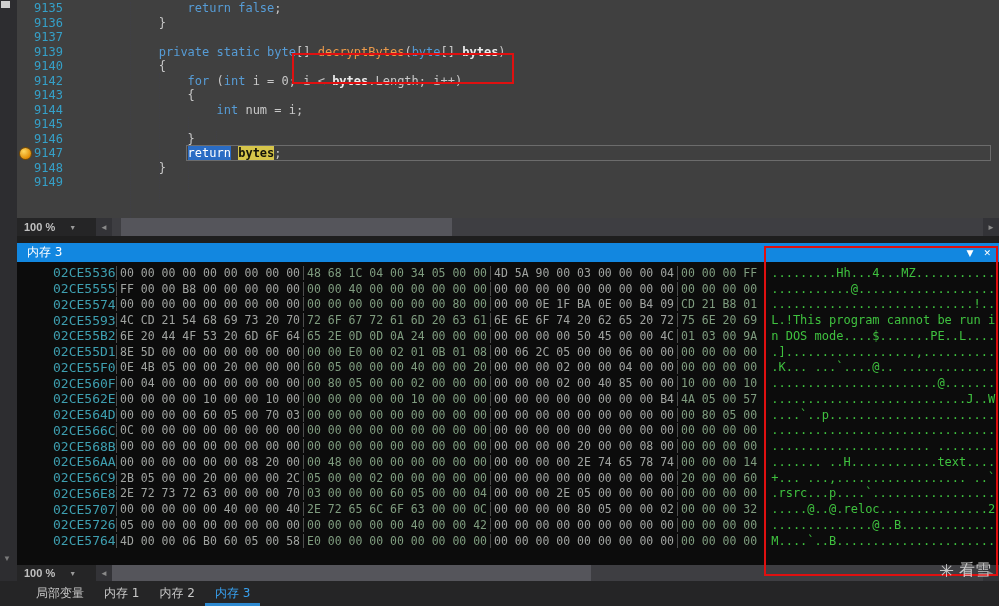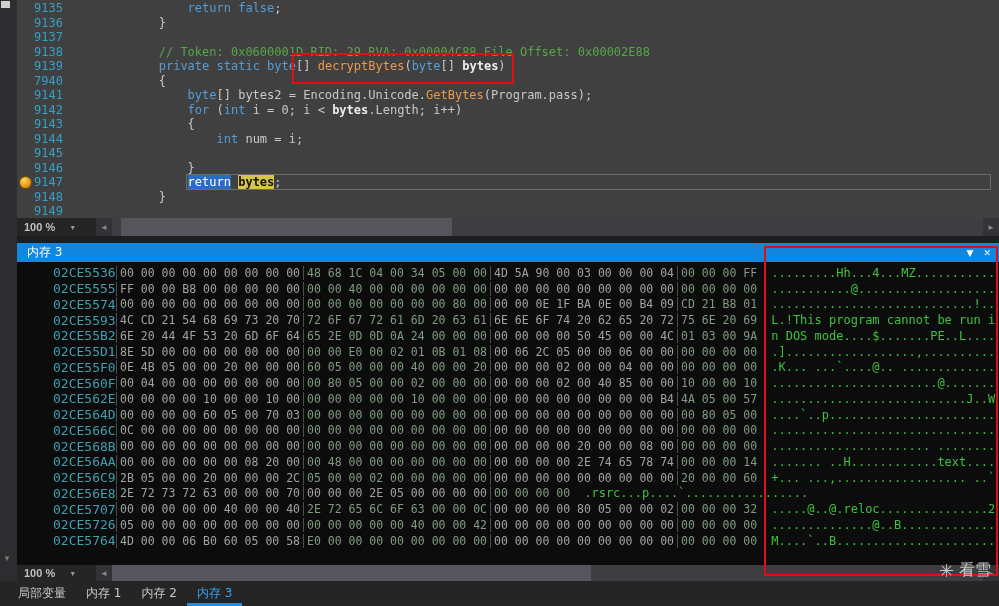--- a/index.html
+++ b/index.html
@@ -58,21 +58,21 @@
   .mrow{display:flex;height:15.75px;align-items:center;}
   .maddr{width:60px;flex:none;color:#3e9fb0;font-size:13px;}
   .hexg{font-size:11.5px;white-space:pre;border-left:1px solid #4e4e4e;padding-left:3px;margin-left:3px;}
   .hexg.even{color:#a0a3a0;}
   .hexg.odd{color:#7f9c7f;}
   .mascii{margin-left:14px;font-size:12px;color:#3fc13f;white-space:pre;}
   .zoombar.mem{height:16px;}
 
   
   .tabstrip{position:absolute;left:0;right:0;top:581px;height:25px;background:#252526;
-            display:flex;align-items:stretch;padding-left:8px;z-index:2;}
+            display:flex;align-items:stretch;padding-left:26px;z-index:2;}
   .btab{padding:4px 10px 0 10px;color:#c8c8c8;font-size:12px;border-bottom:3px solid transparent;
         font-family:"DejaVu Sans","Liberation Sans",sans-serif;cursor:default;}
   .btab.active{color:#38a1f0;border-bottom-color:#2d89d0;}
 
   
   .redbox{position:absolute;border:2px solid #e01010;z-index:30;pointer-events:none;}
   .rb-method{left:292px;top:53px;width:218px;height:27px;}
   .rb-ascii{left:764px;top:246px;width:230px;height:326px;}
   .watermark{position:absolute;right:8px;top:560px;z-index:40;display:flex;align-items:center;gap:5px;
              color:rgba(235,235,235,0.8);font-size:16px;
@@ -105,37 +105,27 @@
           <span class="lnum">9136</span>
           <span class="ltext"><span class="tk-p">            }</span></span>
         </div>
         <div class="cline">
           <span class="gutter"></span>
           <span class="lnum">9137</span>
           <span class="ltext"></span>
         </div>
         <div class="cline">
           <span class="gutter"></span>
-          <span class="lnum">9138</span>
-          <span class="ltext"><span class="tk-p">            </span><span class="tk-c">// Token: 0x0600001D RID: 29 RVA: 0x00004C88 File Offset: 0x00002E88</span></span>
-        </div>
-        <div class="cline">
-          <span class="gutter"></span>
           <span class="lnum">9139</span>
           <span class="ltext"><span class="tk-p">            </span><span class="tk-k">private</span><span class="tk-p"> </span><span class="tk-k">static</span><span class="tk-p"> </span><span class="tk-k">byte</span><span class="tk-p">[] </span><span class="tk-m">decryptBytes</span><span class="tk-p">(</span><span class="tk-k">byte</span><span class="tk-p">[] </span><span class="tk-b">bytes</span><span class="tk-p">)</span></span>
         </div>
         <div class="cline">
           <span class="gutter"></span>
-          <span class="lnum">7940</span>
+          <span class="lnum">9140</span>
           <span class="ltext"><span class="tk-p">            {</span></span>
-        </div>
-        <div class="cline">
-          <span class="gutter"></span>
-          <span class="lnum">9141</span>
-          <span class="ltext"><span class="tk-p">                </span><span class="tk-k">byte</span><span class="tk-p">[] bytes2 = Encoding.Unicode.</span><span class="tk-m">GetBytes</span><span class="tk-p">(Program.pass);</span></span>
         </div>
         <div class="cline">
           <span class="gutter"></span>
           <span class="lnum">9142</span>
           <span class="ltext"><span class="tk-p">                </span><span class="tk-k">for</span><span class="tk-p"> (</span><span class="tk-k">int</span><span class="tk-p"> i = 0; i &lt; </span><span class="tk-b">bytes</span><span class="tk-p">.Length; i++)</span></span>
         </div>
         <div class="cline">
           <span class="gutter"></span>
           <span class="lnum">9143</span>
           <span class="ltext"><span class="tk-p">                {</span></span>
@@ -305,20 +295,21 @@
           <span class="maddr">02CE56C9</span>
           <span class="hexg even">2B 05 00 00 20 00 00 00 2C</span>
           <span class="hexg odd">05 00 00 02 00 00 00 00 00</span>
           <span class="hexg even">00 00 00 00 00 00 00 00 00</span>
           <span class="hexg odd">20 00 00 60</span>
           <span class="mascii">+... ...,.................. ..`</span>
         </div>
         <div class="mrow">
           <span class="maddr">02CE56E8</span>
           <span class="hexg even">2E 72 73 72 63 00 00 00 70</span>
+          <span class="hexg odd">03 00 00 00 60 05 00 00 04</span>
           <span class="hexg even">00 00 00 2E 05 00 00 00 00</span>
           <span class="hexg odd">00 00 00 00</span>
           <span class="mascii">.rsrc...p....`.................</span>
         </div>
         <div class="mrow">
           <span class="maddr">02CE5707</span>
           <span class="hexg even">00 00 00 00 00 40 00 00 40</span>
           <span class="hexg odd">2E 72 65 6C 6F 63 00 00 0C</span>
           <span class="hexg even">00 00 00 00 80 05 00 00 02</span>
           <span class="hexg odd">00 00 00 32</span>

